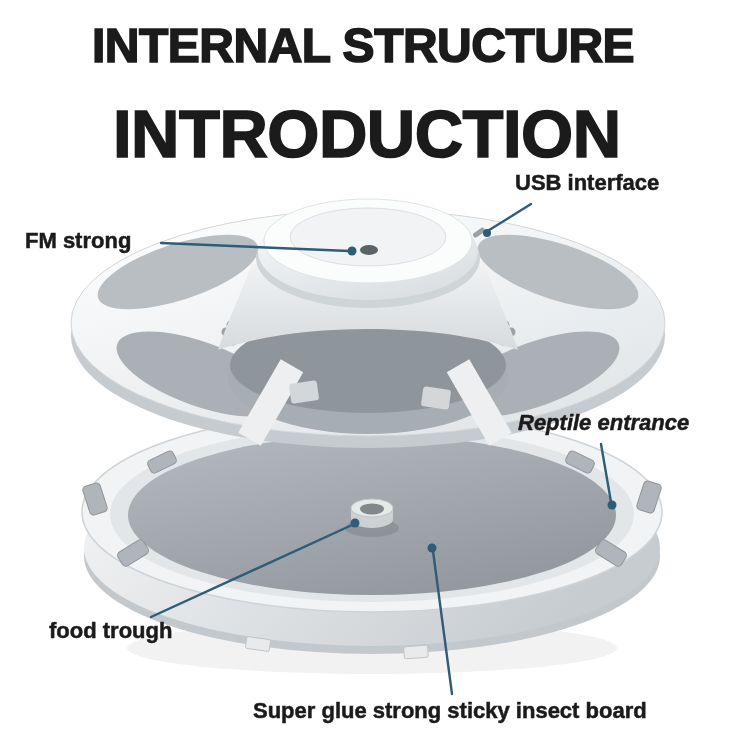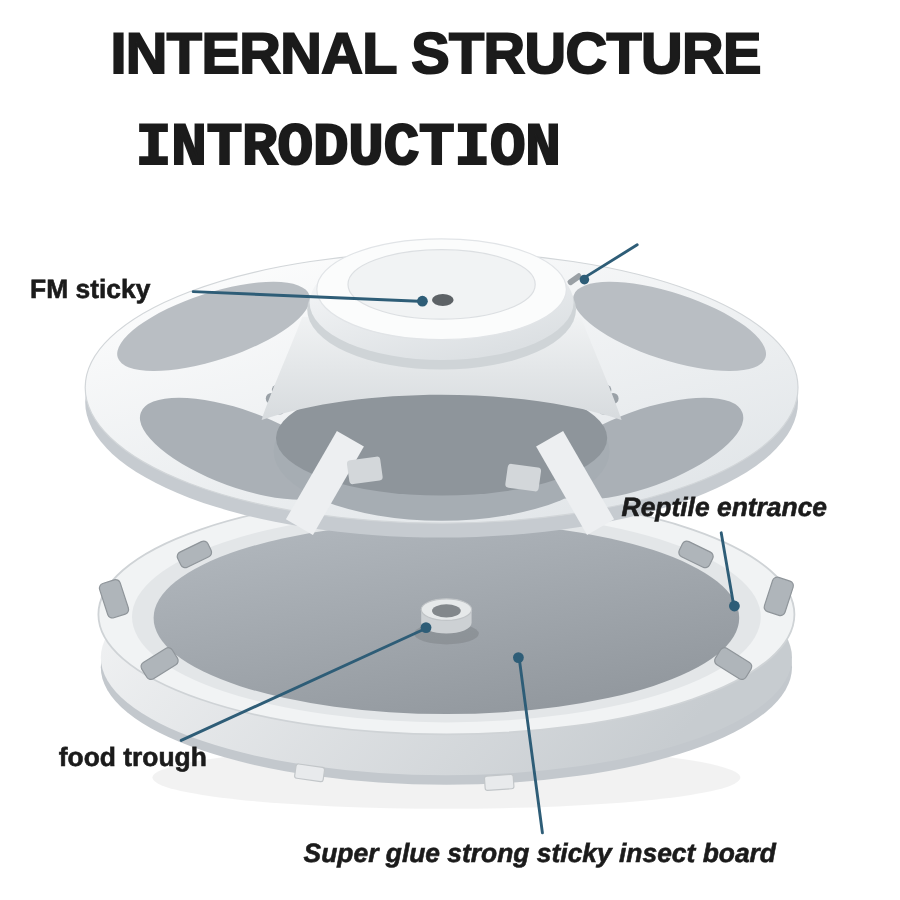--- a/index.html
+++ b/index.html
@@ -11,30 +11,30 @@
     position:relative;width:744px;height:750px;background:#ffffff;
     overflow:hidden;font-family:"Liberation Sans","DejaVu Sans",sans-serif;
   }
   .device-svg{position:absolute;left:0;top:0;width:750px;height:750px;}
   .title-line{
     position:absolute;color:var(--text);font-weight:700;
     -webkit-text-stroke:1.6px var(--text);letter-spacing:-0.5px;
     white-space:nowrap;line-height:1;
   }
   .title-line1{left:92px;top:22px;font-size:48px;}
-  .title-line2{left:113px;top:100px;font-size:50px;font-family:Liberation Mono, monospace;}
+  .title-line2{left:113px;top:100px;font-size:67px;}
   .part-label{
     position:absolute;color:var(--text);font-weight:700;font-size:22px;
     -webkit-text-stroke:0.5px var(--text);white-space:nowrap;line-height:1.2;
   }
   .label-usb{left:515px;top:170px;}
   .label-fm{left:25px;top:228px;}
   .label-reptile{left:518px;top:410px;font-style:italic;}
   .label-food{left:33px;top:618px;margin-left:16px;}
-  .label-glue{left:253px;top:698px;font-style:italic;}
+  .label-glue{left:253px;top:698px;}
   .leader-line{stroke:var(--leader);stroke-width:2.4;fill:none;stroke-linecap:round;}
   .leader-dot{fill:var(--leader);}
 </style>
 </head>
 <body>
 
 <div class="stage">
 
   <svg class="device-svg" viewBox="0 0 750 750" aria-hidden="true">
     <defs>
@@ -142,18 +142,19 @@
       <g>
         <line class="leader-line" x1="452" y1="694" x2="433" y2="551"></line>
         <circle class="leader-dot" cx="432" cy="548" r="4.5"></circle>
       </g>
     </g>
   </svg>
 
   <div class="title-line title-line1">INTERNAL STRUCTURE</div>
   <div class="title-line title-line2">INTRODUCTION</div>
 
-  <div class="part-label label-fm">FM sticky</div>
+  <div class="part-label label-usb">USB interface</div>
+  <div class="part-label label-fm">FM strong</div>
   <div class="part-label label-reptile">Reptile entrance</div>
   <div class="part-label label-food">food trough</div>
   <div class="part-label label-glue">Super glue strong sticky insect board</div>
 
 </div>
 
 </body></html>

